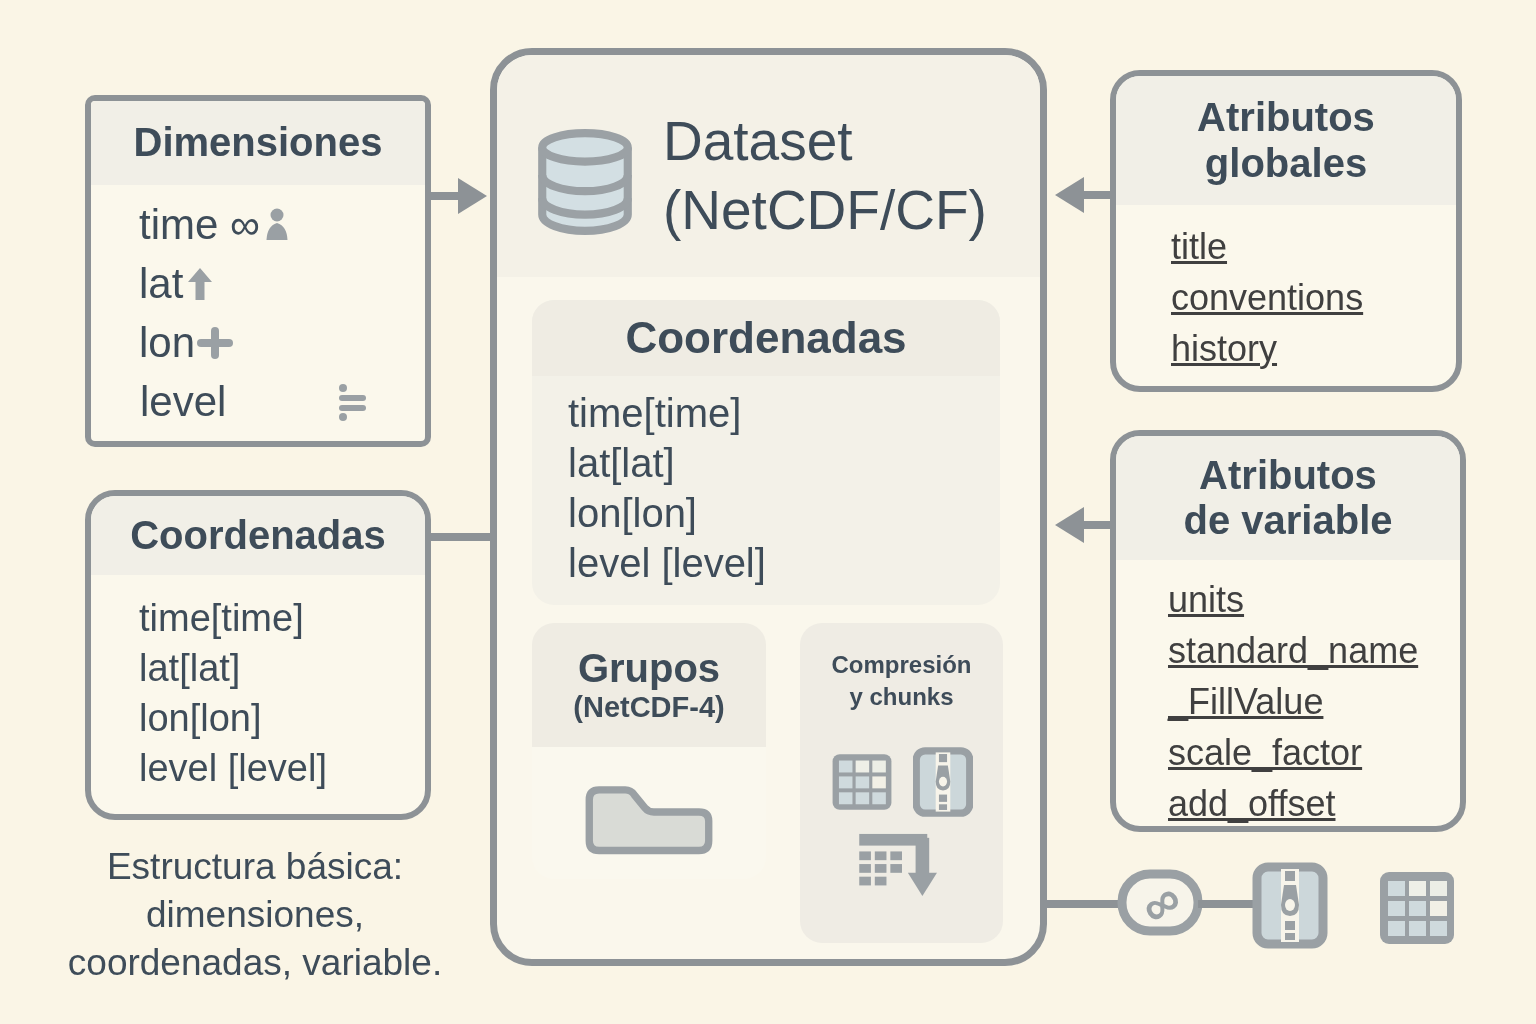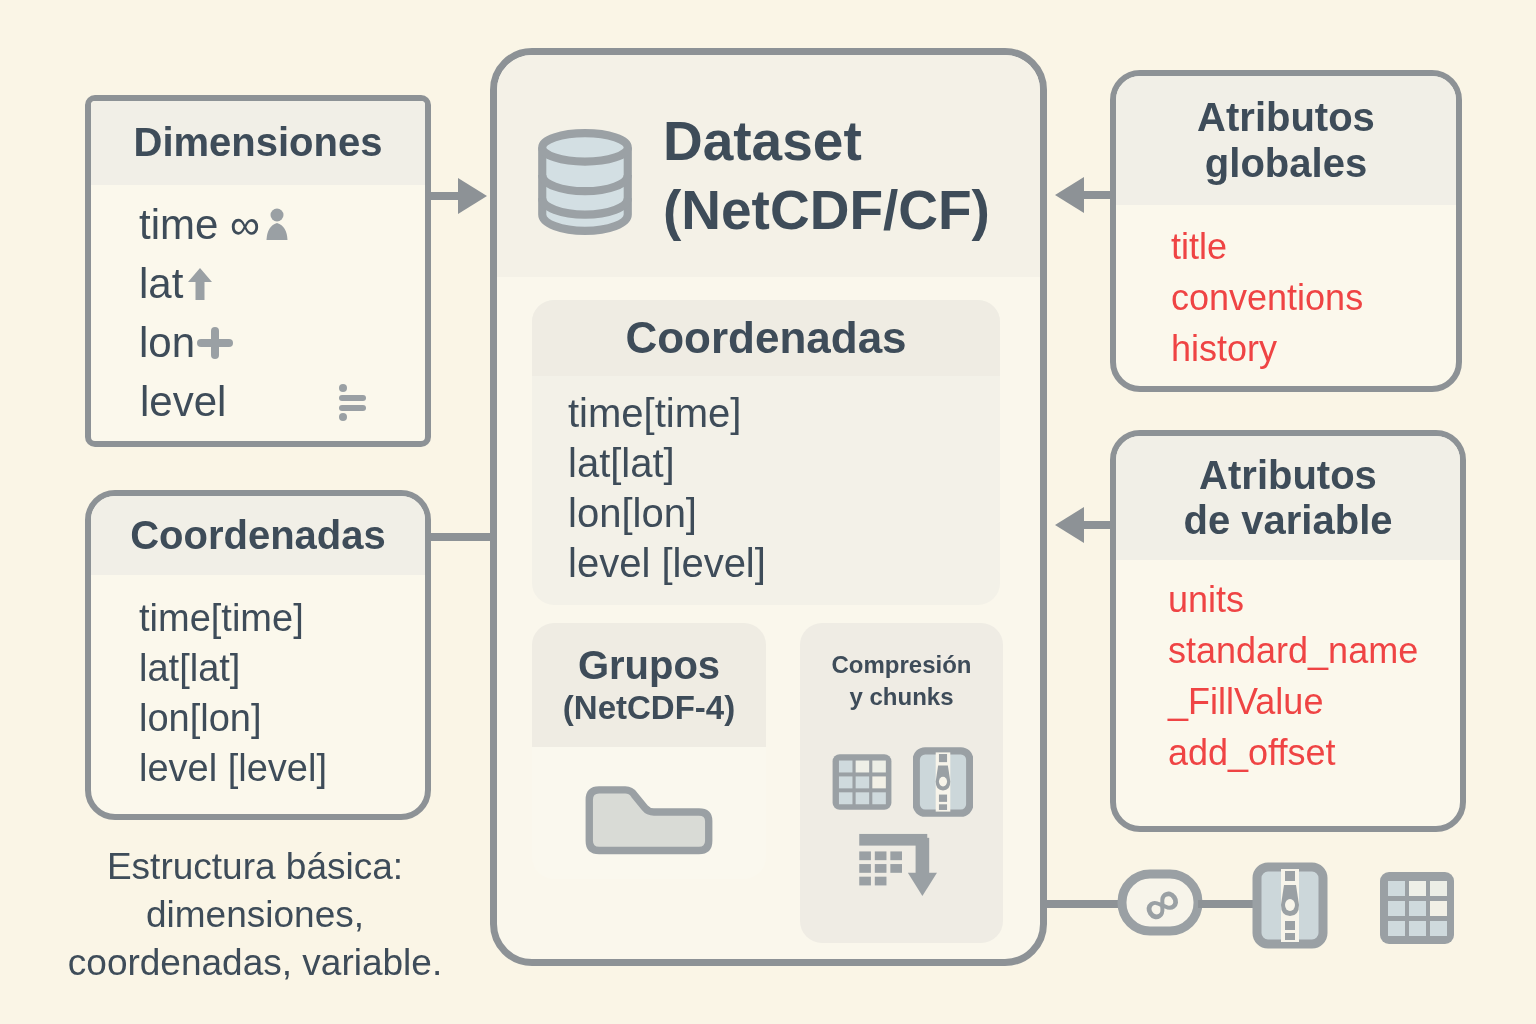--- a/index.html
+++ b/index.html
@@ -35,48 +35,48 @@
   .coord-row { height:50px; font-size:38px; color:#3e4c59; display:flex; align-items:center; }
 
   
   #caption { position:absolute; left:22px; top:843px; width:466px; text-align:center;
              font-size:37px; color:#3e4c59; line-height:1.3; font-weight:500; }
 
   
   #dataset-box { left:490px; top:48px; width:557px; height:918px;
                  border-radius:42px; border-width:7px; background:#faf7ec; }
   .ds-header { position:absolute; left:0; top:0; right:0; height:222px; background:#f4f1e7; }
-  .ds-title { position:absolute; left:166px; top:52px; font-size:55px; font-weight:bold;
+  .ds-title { position:absolute; left:166px; top:52px; font-size:55px; font-weight:normal;
               color:#3e4c59; line-height:1.25; }
   .db-icon-wrap { position:absolute; left:36px; top:70px; }
 
   .subbox { position:absolute; border-radius:22px; background:#f3f1e8; overflow:hidden; }
   .sub-header { display:flex; flex-direction:column; align-items:center; justify-content:center;
                 font-weight:bold; color:#3e4c59; line-height:1.14; text-align:center; }
   #ds-coord { left:35px; top:245px; width:468px; height:305px; }
   #ds-coord .sub-header { height:76px; background:#efece3; font-size:44px; }
   .ds-coord-body { padding:12px 0 0 36px; }
   .ds-coord-row { height:50px; font-size:40px; color:#3e4c59; display:flex; align-items:center; }
 
   #ds-grupos { left:35px; top:568px; width:234px; height:256px; background:#faf8ee; }
   #ds-grupos .sub-header { height:124px; background:#efece3; font-size:40px; }
-  #ds-grupos .sub-header .line2 { font-size:33px; }
+  #ds-grupos .sub-header .line2 { font-size:29px; }
   .grupos-body { display:flex; align-items:center; justify-content:center; height:130px; }
 
   #ds-comp { left:303px; top:568px; width:203px; height:320px; background:#efece4; }
   .comp-title { padding-top:26px; text-align:center; font-size:24px; font-weight:bold;
                 color:#3e4c59; line-height:1.35; }
   .comp-icons-row { display:flex; justify-content:center; align-items:center; gap:20px; margin-top:32px; }
   .comp-icons-row2 { display:flex; justify-content:center; margin-top:14px; }
 
   
   #ag-box { left:1110px; top:70px; width:352px; height:322px; }
   #ag-box .box-header { height:129px; font-size:40px; }
   .ag-body { padding:16px 0 0 55px; }
-  .attr-row { height:51px; font-size:36px; color:#ef4444; display:flex; align-items:center; }
+  .attr-row { height:51px; font-size:36px; color:#404040; display:flex; align-items:center;text-decoration:underline; }
   #av-box { left:1110px; top:430px; width:356px; height:402px; }
   #av-box .box-header { height:124px; font-size:40px; }
   .av-body { padding:14px 0 0 52px; }
 </style>
 </head>
 <body>
 
 <div class="canvas">
 
   <svg class="overlay" width="1536" height="1024" viewBox="0 0 1536 1024">
@@ -285,17 +285,18 @@
 
   <div class="box" id="av-box">
     <div class="box-header">
       <span>Atributos</span>
       <span>de variable</span>
     </div>
     <div class="av-body">
       <div class="attr-row">units</div>
       <div class="attr-row">standard_name</div>
       <div class="attr-row">_FillValue</div>
+      <div class="attr-row">scale_factor</div>
       <div class="attr-row">add_offset</div>
     </div>
   </div>
 
 </div>
 
 </body></html>

